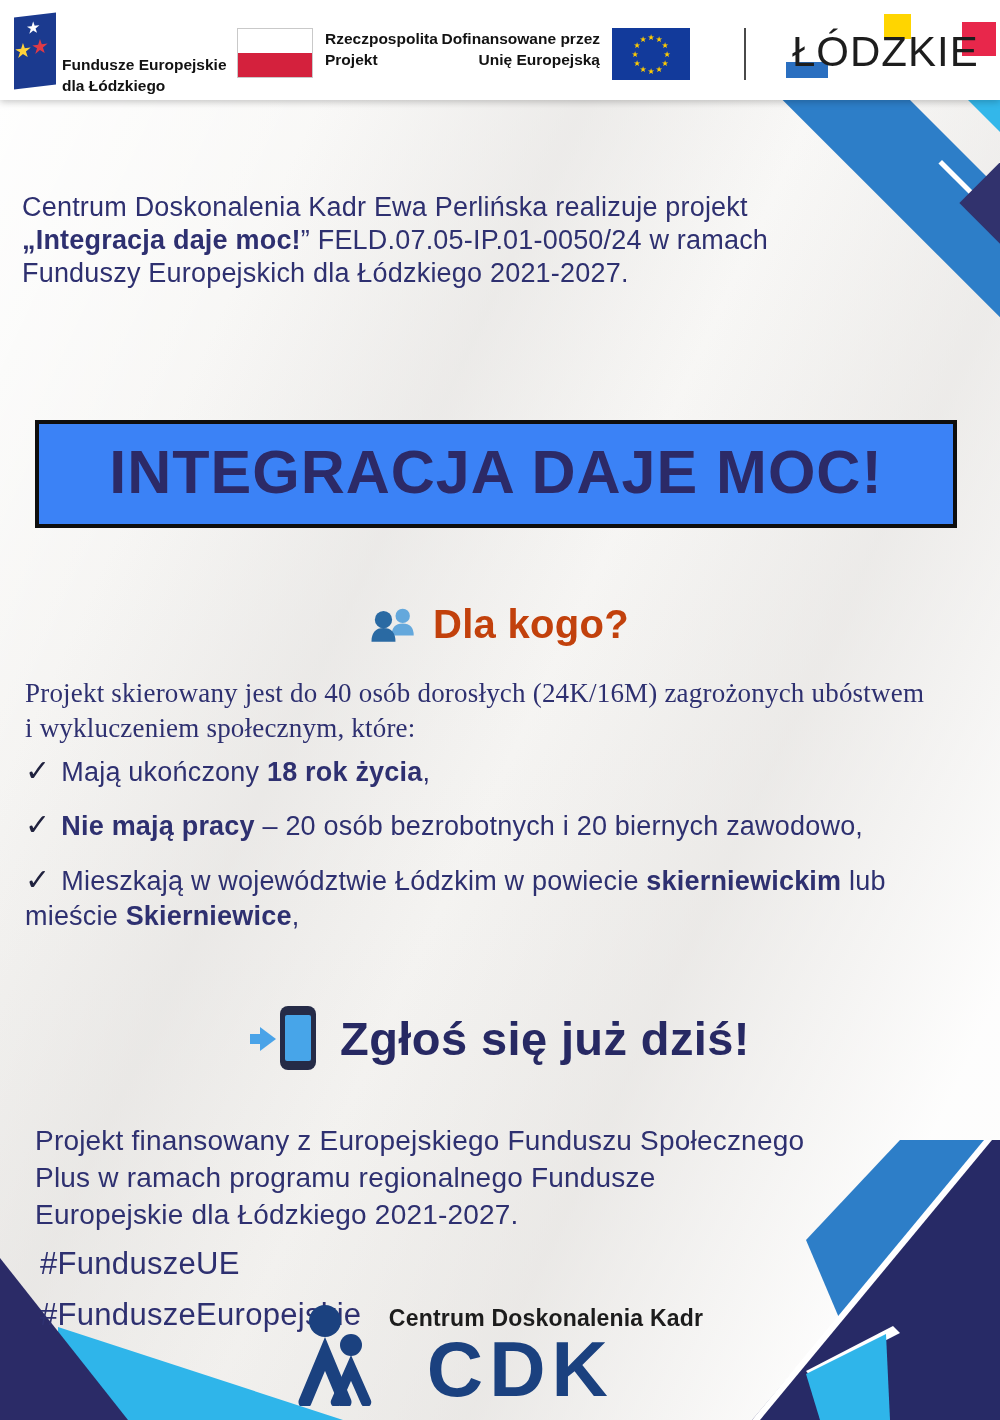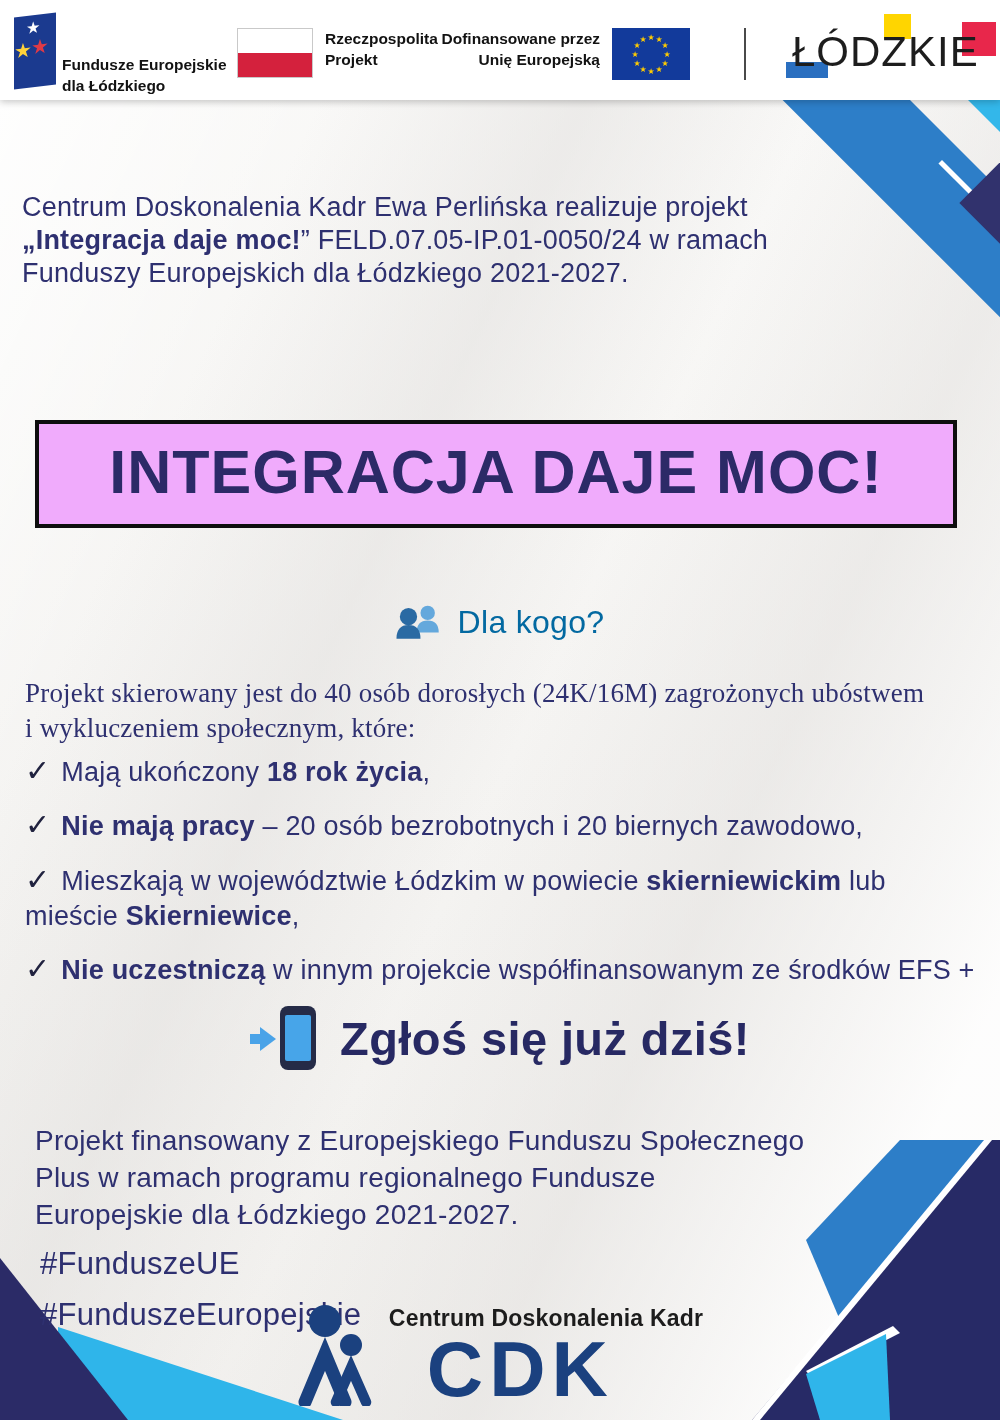--- a/index.html
+++ b/index.html
@@ -74,26 +74,26 @@
     clip-path:polygon(886px 1334px,806px 1374px,820px 1420px,890px 1420px);}
 
   
   .content{position:absolute;inset:0;z-index:3;color:#2e3070;border-radius:20px;}
   .b{font-weight:700;}
 
   .intro{position:absolute;left:22px;top:191px;width:855px;
     font-size:27px;line-height:1.23;letter-spacing:.2px;}
 
   .title-banner{position:absolute;left:35px;top:420px;width:914px;
-    border:4px solid #0e0e0e;background:#f0abfc;text-align:center;padding:13px 0 17px;}
+    border:4px solid #0e0e0e;background:#3b82f6;text-align:center;padding:13px 0 17px;}
   .title-banner .t{font-size:61px;font-weight:700;letter-spacing:1px;color:#2c2a67;}
 
   .who-heading{position:absolute;left:0;top:602px;width:100%;
     display:flex;justify-content:center;align-items:center;gap:14px;}
-  .who-heading .t{font-size:32px;font-weight:400;color:#0369a1;letter-spacing:.3px;}
+  .who-heading .t{font-size:40px;font-weight:700;color:#c2410c;letter-spacing:.3px;}
 
   .who-intro{position:absolute;left:25px;top:676px;width:900px;
     font-size:27px;line-height:1.3;letter-spacing:.2px;font-family:Liberation Serif, serif;}
 
   .checklist{position:absolute;left:25px;top:752px;width:958px;}
   .check-item{font-size:27px;line-height:1.28;letter-spacing:.2px;margin-bottom:16px;}
   .check{font-size:30px;font-weight:700;color:#20223f;margin-right:11px;}
 
   .cta{position:absolute;left:0;top:1006px;width:100%;
     display:flex;justify-content:center;align-items:center;gap:16px;}
@@ -204,21 +204,20 @@
       </svg>
       <span class="t">Dla kogo?</span>
     </div>
 
     <div class="who-intro">Projekt skierowany jest do 40 osób dorosłych (24K/16M) zagrożonych ubóstwem i wykluczeniem społecznym, które:</div>
 
     <div class="checklist">
       <div class="check-item"><span class="check">✓</span><span>Mają ukończony </span><span class="b">18 rok życia</span><span>,</span></div>
       <div class="check-item"><span class="check">✓</span><span class="b">Nie mają pracy</span><span> – 20 osób bezrobotnych i 20 biernych zawodowo,</span></div>
       <div class="check-item"><span class="check">✓</span><span>Mieszkają w województwie Łódzkim w powiecie </span><span class="b">skierniewickim</span><span> lub mieście </span><span class="b">Skierniewice</span><span>,</span></div>
-      <div class="check-item"><span class="check">✓</span><span class="b">Nie uczestniczą</span><span> w innym projekcie współfinansowanym ze środków EFS +</span></div>
     </div>
 
     <div class="cta">
       <svg width="74" height="64" viewBox="0 0 74 64">
         <rect x="0" y="28" width="10" height="10" fill="#4aa3e8"></rect>
         <polygon points="10,21 26,33 10,45" fill="#4aa3e8"></polygon>
         <rect x="30" y="0" width="36" height="64" rx="8" fill="#252b47"></rect>
         <rect x="35" y="9" width="26" height="46" rx="2" fill="#47a5e9"></rect>
       </svg>
       <span class="t">Zgłoś się już dziś!</span>

